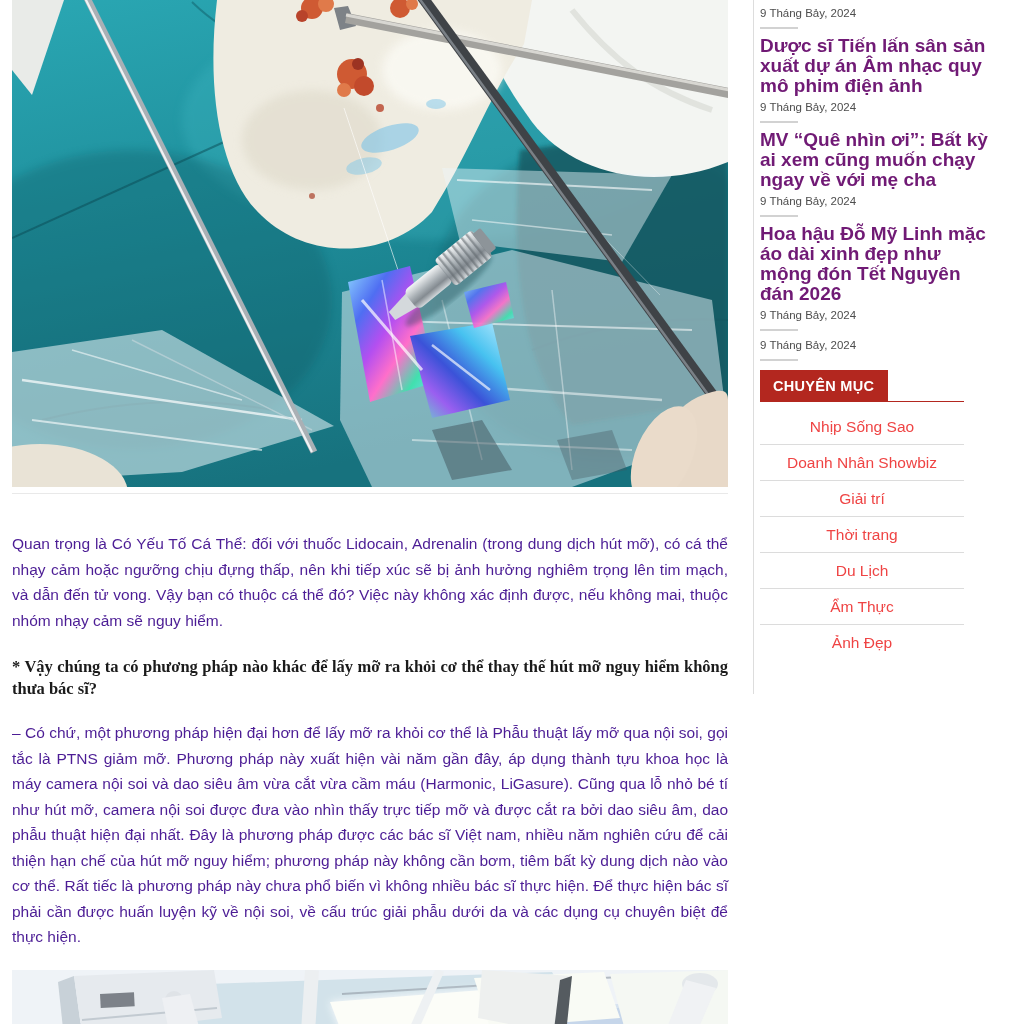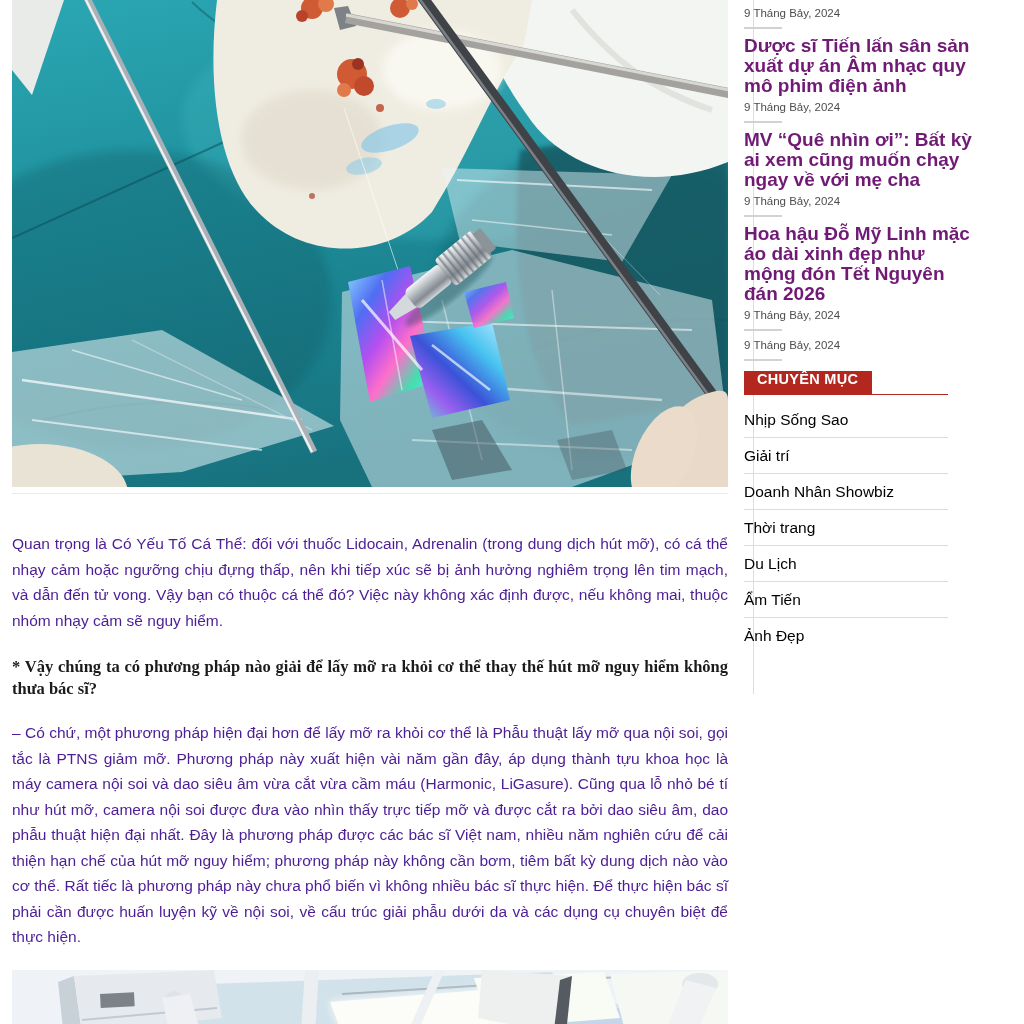--- a/index.html
+++ b/index.html
@@ -20,37 +20,37 @@
   .body-text.second { margin-top:20px; }
   .question {
     font-family:"Liberation Serif", serif; font-weight:bold;
     font-size:16.5px; line-height:22px; color:#1b1b1b;
     margin-top:23px; text-align:justify;
   }
   .photo-bottom-wrap { margin-top:20px; }
   
   .v-divider { position:absolute; left:753px; top:0; width:1px; height:694px; background:#dddddd; }
   
-  .sidebar { position:absolute; left:744px; top:2px; width:231px; }
+  .sidebar { position:absolute; left:760px; top:2px; width:231px; }
   .news-item .n-title {
     font-size:19px; font-weight:bold; line-height:20px; color:#701a75;
     cursor:pointer; display:block; text-decoration:none;
   }
   .news-item .n-date { font-size:11.5px; color:#4d4d4d; margin-top:4px; line-height:14px; }
   .sep { width:38px; height:2px; background:#d2d2d2; margin:7px 0; }
   .cat-header { width:204px; border-bottom:1px solid #b3271f; margin-top:9px; }
   .cat-badge {
     display:inline-block; background:#b3271f; color:#ffffff;
     font-size:14.5px; font-weight:bold; letter-spacing:.3px;
-    padding:0 14px 8px 13px; margin-bottom:-1px;
+    padding:8px 14px 8px 13px; margin-bottom:-1px;
   }
   .cat-list { list-style:none; width:204px; margin-top:7px; }
   .cat-list li {
-    font-size:15.5px; color:#000000; padding:9px 0 8px 0;
-    border-bottom:1px solid #dcdcdc; cursor:pointer;
+    font-size:15.5px; color:#ef4444; padding:9px 0 8px 0;
+    border-bottom:1px solid #dcdcdc; cursor:pointer;text-align:center;
   }
   .cat-list li:last-child { border-bottom:none; }
 </style>
 </head>
 <body>
 
 <div class="page">
 
   <main class="content">
 
@@ -194,21 +194,21 @@
         <g>
           <path d="M640,487 C638,442 660,402 700,392 C712,389 716,392 716,400 L716,487 Z" fill="#e8d9c8"></path>
           <ellipse cx="652" cy="455" rx="28" ry="52" fill="#eadbca" transform="rotate(24 652 455)"></ellipse>
         </g>
       </svg>
     </figure>
     <div class="photo-rule"></div>
 
     <p class="body-text">Quan trọng là Có Yếu Tố Cá Thể: đối với thuốc Lidocain, Adrenalin (trong dung dịch hút mỡ), có cá thể nhạy cảm hoặc ngưỡng chịu đựng thấp, nên khi tiếp xúc sẽ bị ảnh hưởng nghiêm trọng lên tim mạch, và dẫn đến tử vong. Vậy bạn có thuộc cá thể đó? Việc này không xác định được, nếu không mai, thuộc nhóm nhạy cảm sẽ nguy hiểm.</p>
 
-    <p class="question">* Vậy chúng ta có phương pháp nào giải để lấy mỡ ra khỏi cơ thể thay thế hút mỡ nguy hiểm không thưa bác sĩ?</p>
+    <p class="question">* Vậy chúng ta có phương pháp nào khác để lấy mỡ ra khỏi cơ thể thay thế hút mỡ nguy hiểm không thưa bác sĩ?</p>
 
     <p class="body-text second">– Có chứ, một phương pháp hiện đại hơn để lấy mỡ ra khỏi cơ thể là Phẫu thuật lấy mỡ qua nội soi, gọi tắc là PTNS giảm mỡ. Phương pháp này xuất hiện vài năm gần đây, áp dụng thành tựu khoa học là máy camera nội soi và dao siêu âm vừa cắt vừa cầm máu (Harmonic, LiGasure). Cũng qua lỗ nhỏ bé tí như hút mỡ, camera nội soi được đưa vào nhìn thấy trực tiếp mỡ và được cắt ra bởi dao siêu âm, dao phẫu thuật hiện đại nhất. Đây là phương pháp được các bác sĩ Việt nam, nhiều năm nghiên cứu để cải thiện hạn chế của hút mỡ nguy hiểm; phương pháp này không cần bơm, tiêm bất kỳ dung dịch nào vào cơ thể. Rất tiếc là phương pháp này chưa phổ biến vì không nhiều bác sĩ thực hiện. Để thực hiện bác sĩ phải cần được huấn luyện kỹ về nội soi, về cấu trúc giải phẫu dưới da và các dụng cụ chuyên biệt để thực hiện.</p>
 
     <div class="photo-bottom-wrap">
       <figure class="photo">
         <svg width="716" height="162" viewBox="0 0 716 162">
           <defs>
             <linearGradient id="machG" x1="0" y1="0" x2="0" y2="1">
               <stop offset="0" stop-color="#e8ebee"></stop>
                 <stop offset="1" stop-color="#c0c6cb"></stop>
@@ -327,22 +327,22 @@
       <div class="n-date">9 Tháng Bảy, 2024</div>
     </div>
     <div class="sep"></div>
 
     <div class="cat-header">
       <span class="cat-badge">CHUYÊN MỤC</span>
     </div>
 
     <ul class="cat-list">
       <li>Nhịp Sống Sao</li>
+      <li>Doanh Nhân Showbiz</li>
       <li>Giải trí</li>
-      <li>Doanh Nhân Showbiz</li>
       <li>Thời trang</li>
       <li>Du Lịch</li>
-      <li>Ẩm Tiến</li>
+      <li>Ẩm Thực</li>
       <li>Ảnh Đẹp</li>
     </ul>
   </aside>
 
 </div>
 
 </body></html>

